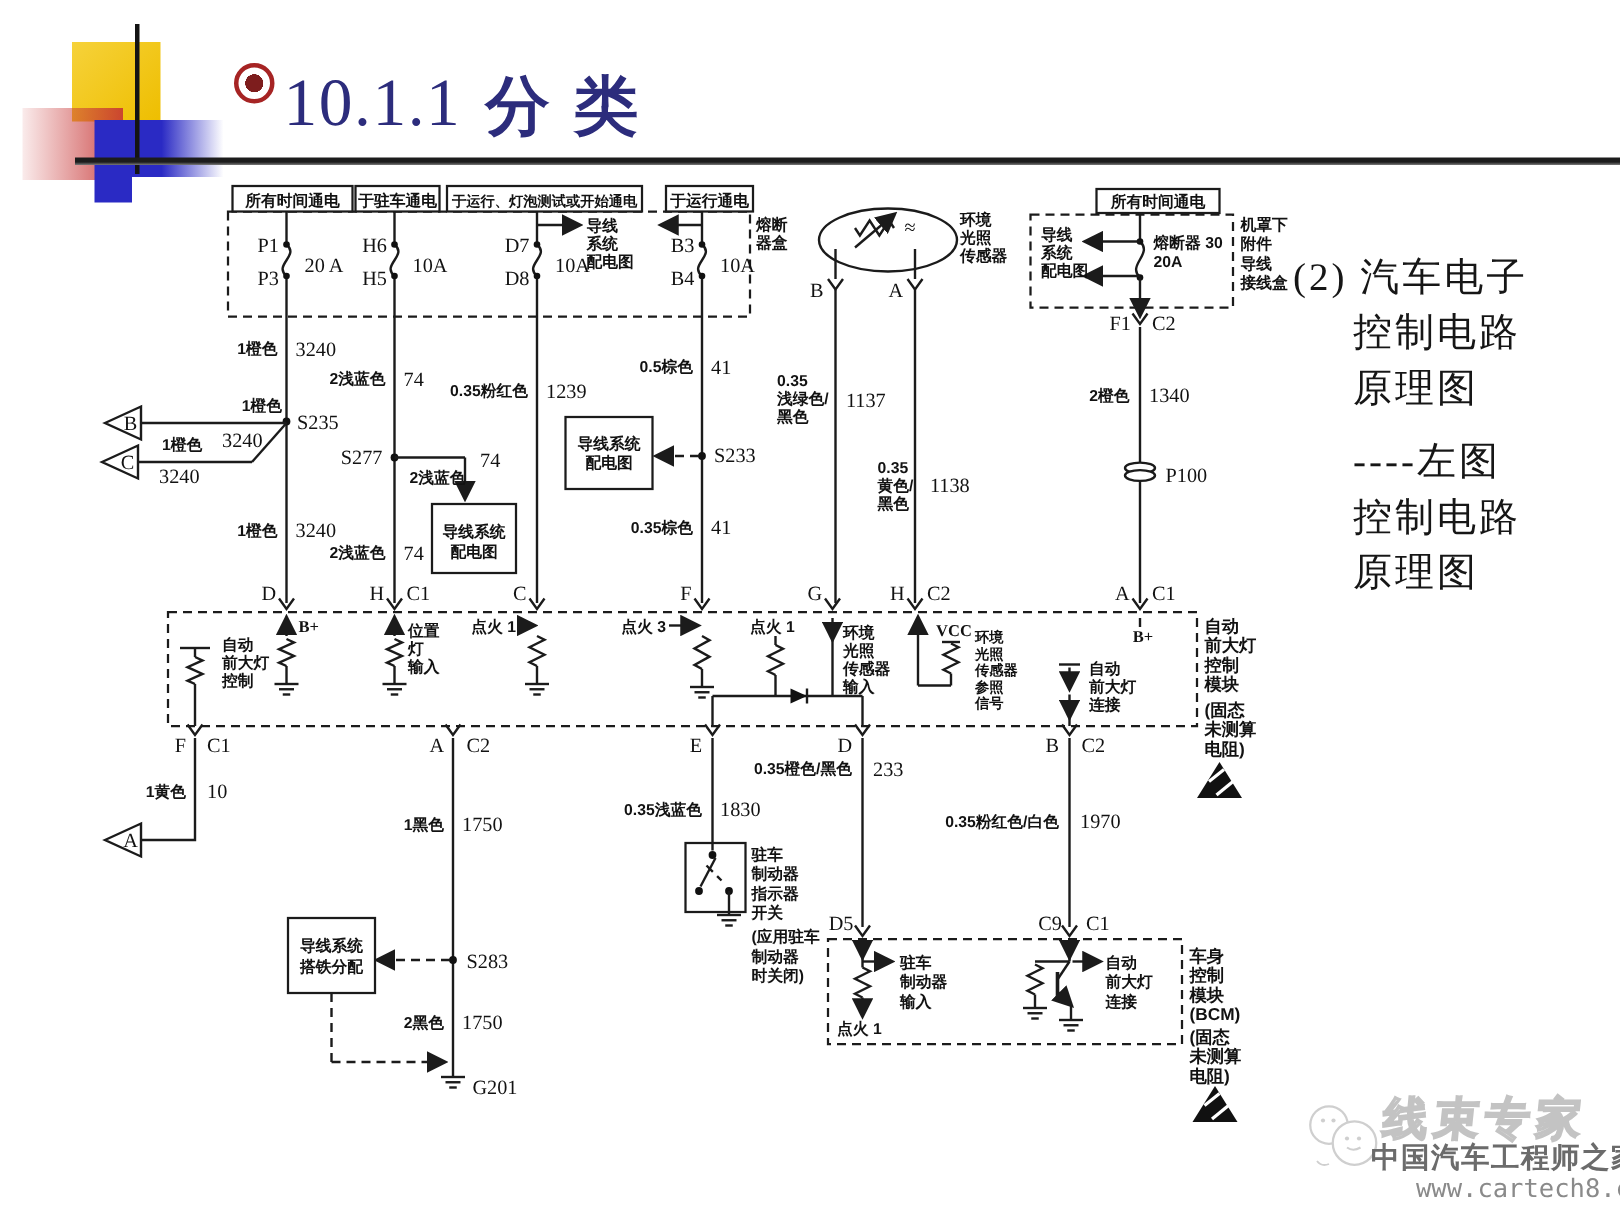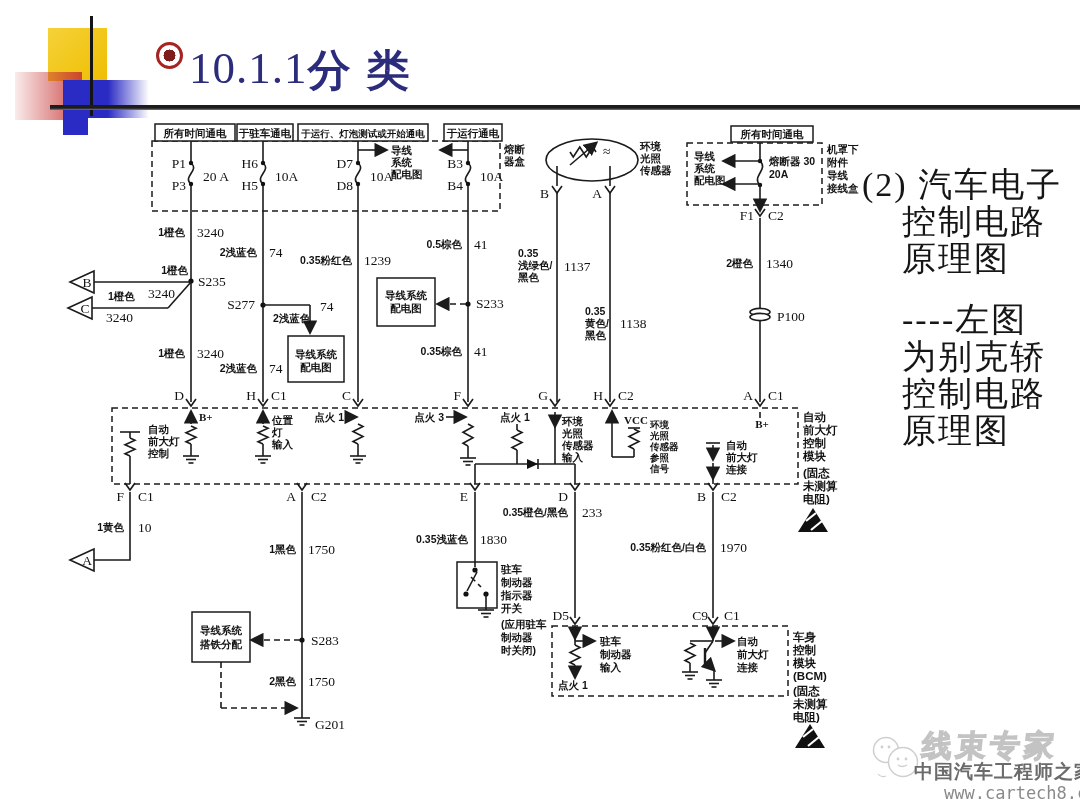--- a/index.html
+++ b/index.html
@@ -17,37 +17,37 @@
   .vline{position:absolute;left:90px;top:16px;width:3px;height:100px;background:#141414}
   .rule{position:absolute;left:50px;top:105px;width:1030px;height:5px;
         background:linear-gradient(180deg,#1c1c1c 60%,#7a7a7a)}
 
   
   .title-row{position:absolute;left:156px;top:42px;display:flex;align-items:flex-start;color:#2c2c7c}
   .bullet{width:27px;height:27px;border:3px solid #a62424;border-radius:50%;
           background:radial-gradient(circle at 50% 50%,#7d1d1d 0 40%,#fff 41%);
           box-sizing:border-box;margin-right:6px;flex:0 0 auto}
   .title-num{font:45px "Liberation Serif",serif;letter-spacing:1px}
-  .title-zh{font:bold 43px "Liberation Serif",serif;letter-spacing:16px;white-space:nowrap}
+  .title-zh{font:bold 43px "Liberation Serif",serif;letter-spacing:16px;margin-left:16px;white-space:nowrap}
 
   
   #diagram{position:absolute;left:0;top:0}
   #diagram text{fill:#121212}
   #diagram .zh {font:bold 10.5px "Liberation Sans",sans-serif}
   #diagram .zhs{font:bold 9.5px  "Liberation Sans",sans-serif}
   #diagram .zhl{font:bold 11.5px "Liberation Sans",sans-serif}
   #diagram .num{font:13.5px "Liberation Serif",serif}
   #diagram .nums{font:bold 11px "Liberation Serif",serif}
 
   
   .annotation{position:absolute;left:862px;top:166px;width:205px;color:#161616;
               font-family:"Liberation Serif",serif}
-  .ann-line{font-size:34px;line-height:37px;letter-spacing:2px;white-space:nowrap}
+  .ann-line{font-size:26px;line-height:37px;letter-spacing:2px;white-space:nowrap}
   .ann-line.ind{padding-left:40px}
-  .ann-line.gap{margin-top:24px}
+  .ann-line.gap{margin-top:12px}
 
   
   .watermark{position:absolute;left:856px;top:726px;width:222px;height:82px}
   .wm-icon{position:absolute;left:12px;top:8px}
   .wm-outline{position:absolute;left:66px;top:0;font:bold 30px "Liberation Serif",serif;
               letter-spacing:4px;color:#fff;-webkit-text-stroke:1.3px #c3c3c3;
               transform:skewX(-6deg);white-space:nowrap}
   .wm-brand{position:absolute;left:58px;top:33px;font:bold 19px "Liberation Serif",serif;
             color:#6b6b6b;letter-spacing:1px;white-space:nowrap}
   .wm-url{position:absolute;left:88px;top:57px;font:17px "DejaVu Sans Mono",monospace;color:#8a8a8a}
@@ -430,21 +430,20 @@
     <polygon points="810,724 795,748 825,748" fill="#111"></polygon>
     <line x1="803" y1="737" x2="813" y2="729" stroke="#fff" stroke-width="2.2"></line>
     <line x1="808" y1="746" x2="819" y2="737" stroke="#fff" stroke-width="2.2"></line>
   </svg>
 
 <div class="annotation">
     <div class="ann-line">(2) 汽车电子</div>
     <div class="ann-line ind">控制电路</div>
     <div class="ann-line ind">原理图</div>
     <div class="ann-line ind gap">----左图</div>
-    <div class="ann-line ind">为别克轿</div>
     <div class="ann-line ind">控制电路</div>
     <div class="ann-line ind">原理图</div>
   </div>
 
 <div class="watermark">
   <svg class="wm-icon" width="56" height="52" viewBox="0 0 56 52">
     <circle cx="18" cy="16" r="12.5" fill="#fff" stroke="#cfcfcf" stroke-width="1.5"></circle>
     <circle cx="35" cy="28" r="14.5" fill="#fff" stroke="#cfcfcf" stroke-width="1.5"></circle>
     <circle cx="14" cy="13" r="1.4" fill="#cfcfcf"></circle>
     <circle cx="21" cy="13" r="1.4" fill="#cfcfcf"></circle>

